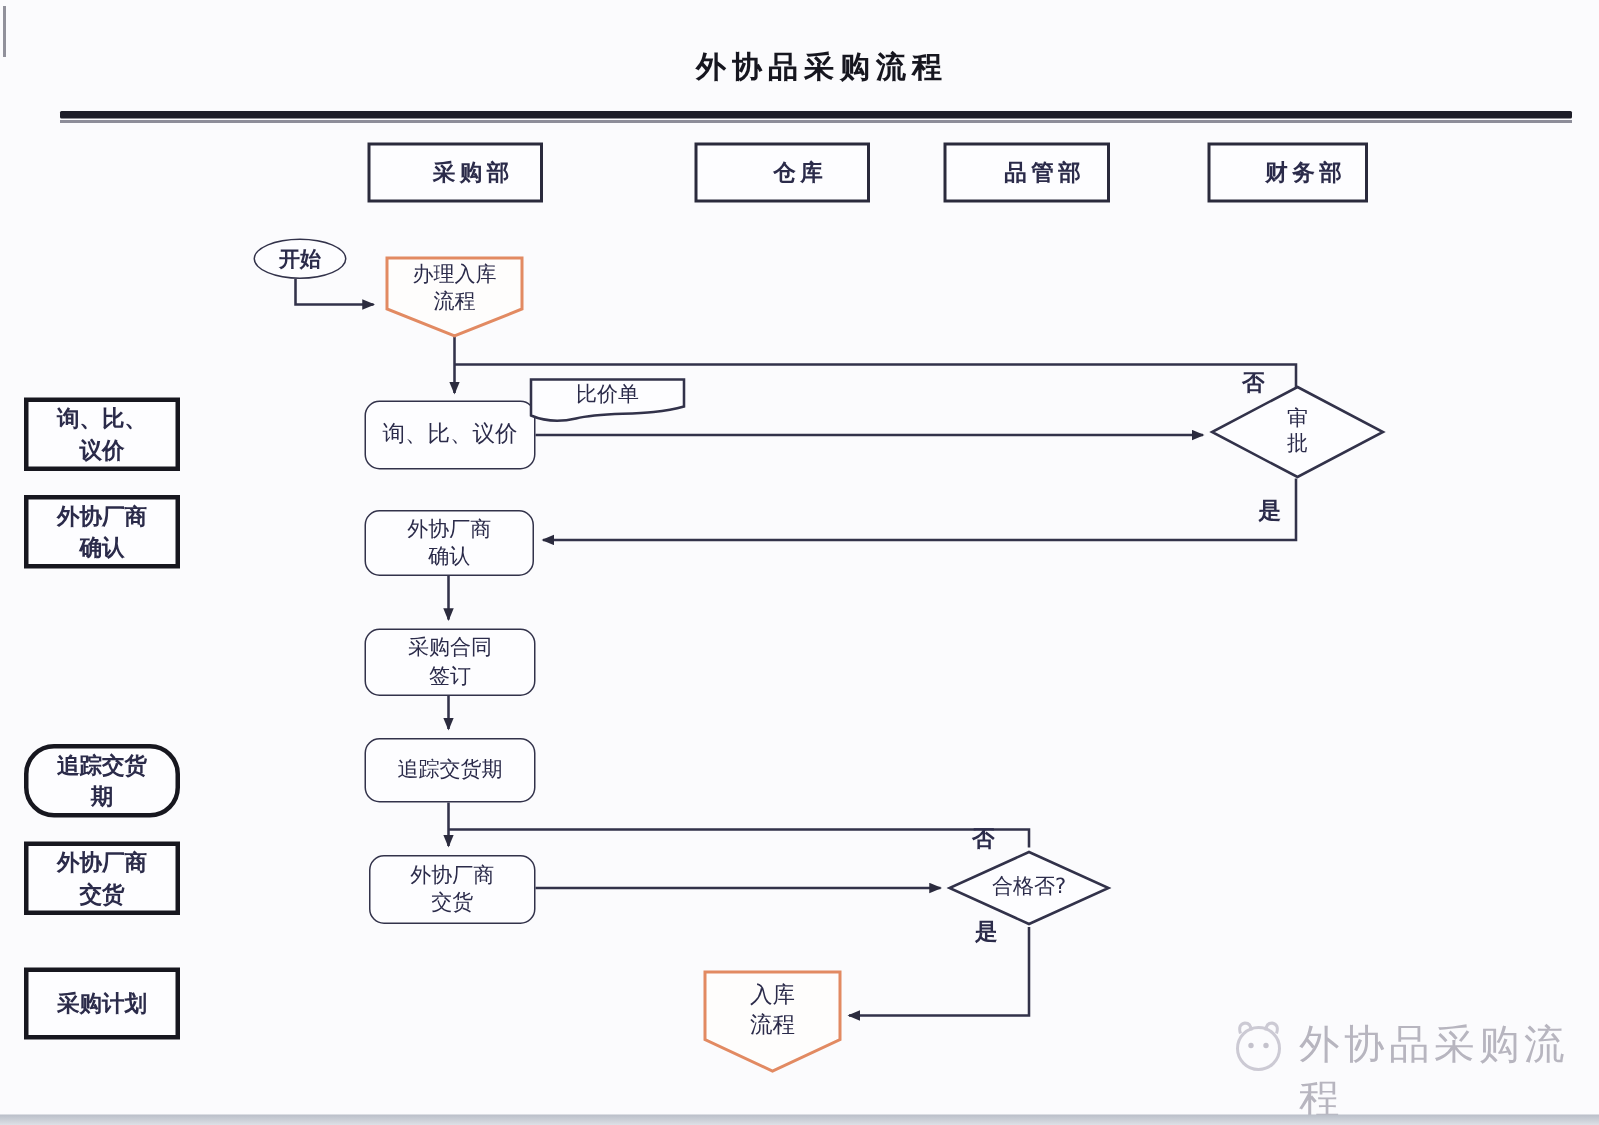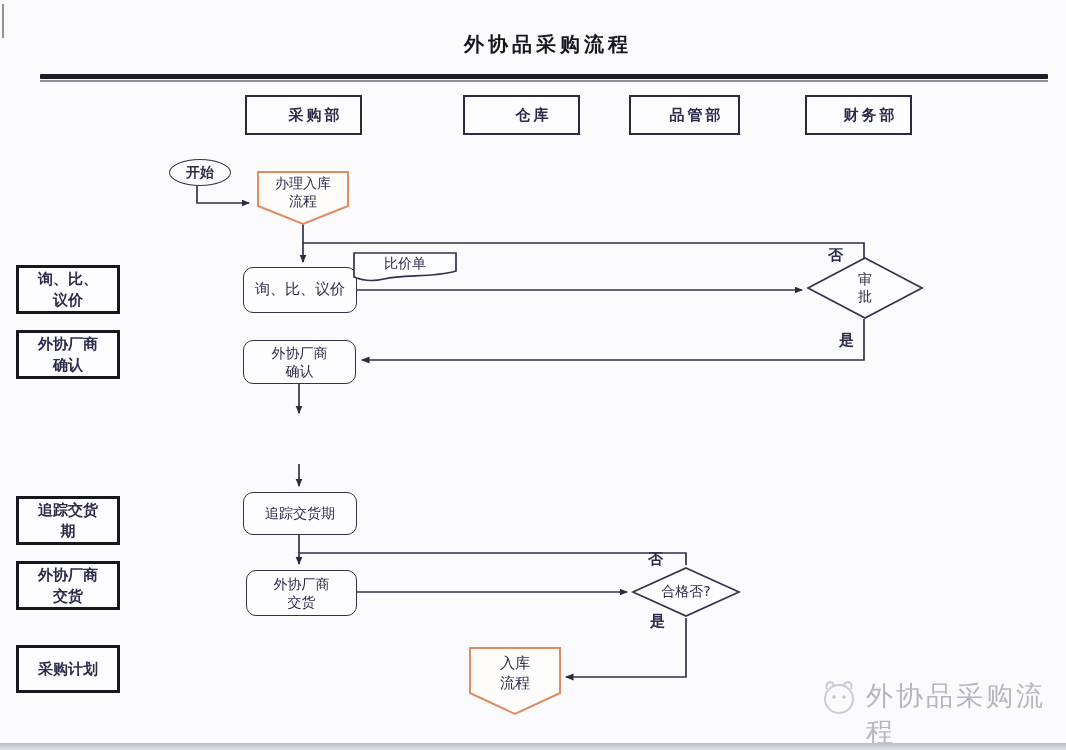--- a/index.html
+++ b/index.html
@@ -107,21 +107,21 @@
 
   <div class="dept-box" style="left:245px;width:117px;">采购部</div>
   <div class="dept-box" style="left:463px;width:117px;">仓库</div>
   <div class="dept-box" style="left:629px;width:111px;">品管部</div>
   <div class="dept-box" style="left:805px;width:107px;">财务部</div>
 
   <div class="lane-label" style="top:265px;height:49px;">询、比、
 议价</div>
   <div class="lane-label" style="top:330px;height:49px;">外协厂商
 确认</div>
-  <div class="lane-label" style="top:496px;height:49px;">追踪交货
+  <div class="lane-label" style="top:496px;height:49px;border-radius:20px;">追踪交货
 期</div>
   <div class="lane-label" style="top:561px;height:49px;">外协厂商
 交货</div>
   <div class="lane-label" style="top:645px;height:48px;">采购计划</div>
 
   <div class="start-ellipse">开始</div>
 
   <div class="shape-node" style="left:256px;top:170px;width:94px;height:56px;">
     <svg width="94" height="56" viewBox="0 0 94 56">
       <polygon points="2,2 92,2 92,36 47,54 2,36" fill="#fefdfc" stroke="#e28a62" stroke-width="2"></polygon>
@@ -146,20 +146,22 @@
     <span class="lbl" style="top:15px;line-height:1.2;">审
 批</span>
   </div>
   <span class="branch-label" style="left:828px;top:246px;">否</span>
   <span class="branch-label" style="left:839px;top:331px;">是</span>
 
   <div class="node-rounded" style="left:243px;top:340px;width:113px;height:44px;font-size:14px;">外协厂商
 确认</div>
 
 
+  <div class="node-rounded" style="left:243px;top:419px;width:114px;height:45px;font-size:14px;">采购合同
+签订</div>
 
   <div class="node-rounded" style="left:243px;top:492px;width:114px;height:43px;font-size:14px;">追踪交货期</div>
 
   <div class="node-rounded" style="left:246px;top:570px;width:111px;height:46px;font-size:14px;">外协厂商
 交货</div>
 
   <div class="shape-node" style="left:631px;top:566px;width:110px;height:52px;">
     <svg width="110" height="52" viewBox="0 0 110 52">
       <polygon points="55,2 108,26 55,50 2,26" fill="#fdfdff" stroke="#32324a" stroke-width="1.7"></polygon>
     </svg>

